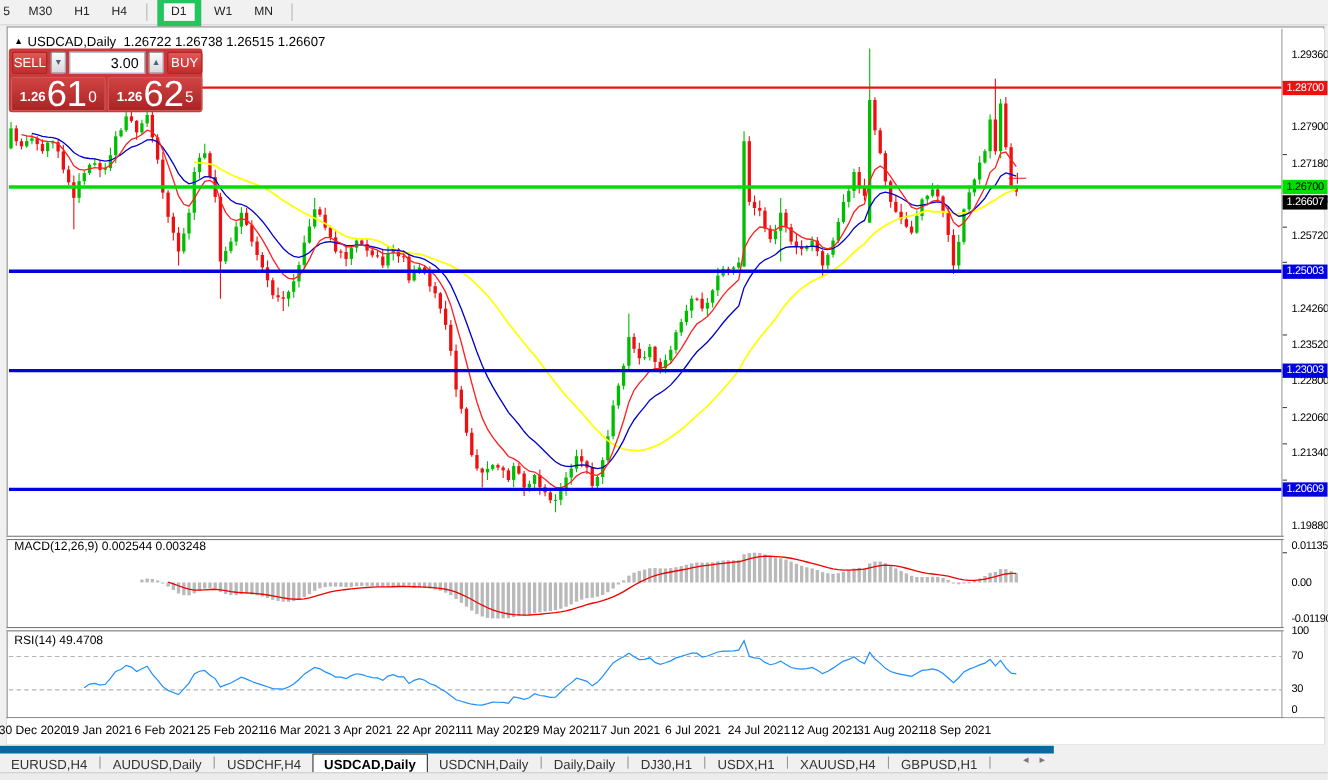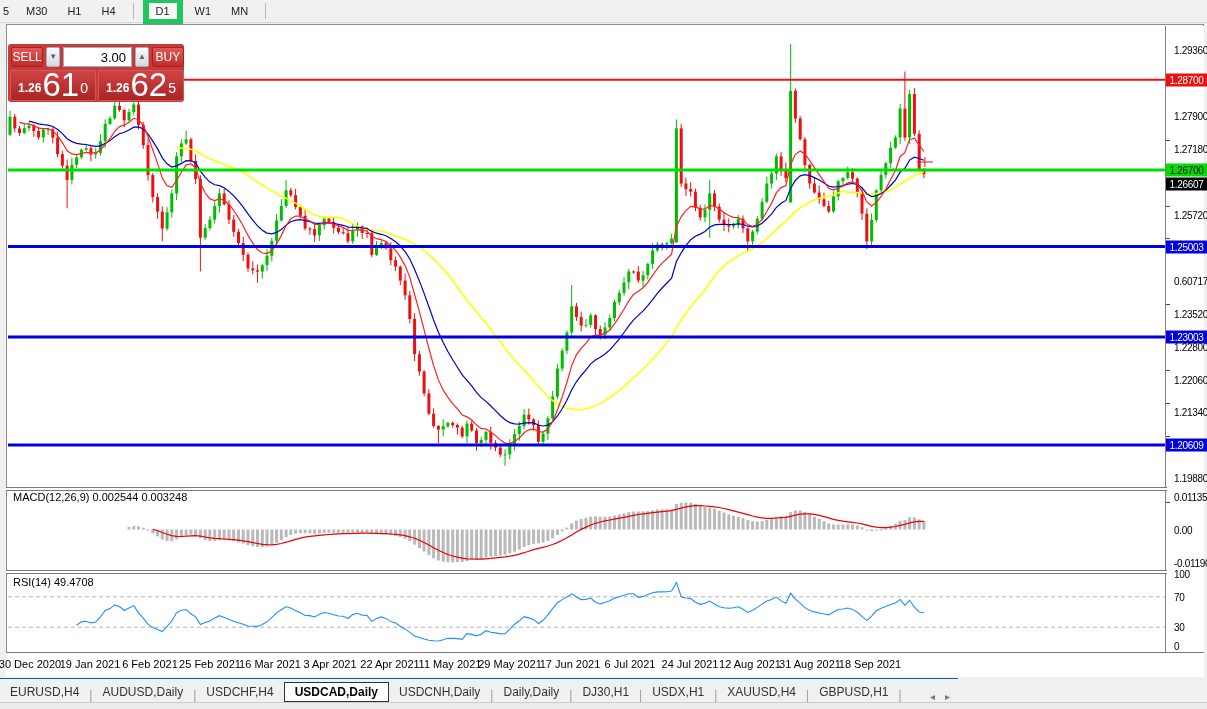--- a/index.html
+++ b/index.html
@@ -56,21 +56,21 @@
   .q-small { font-size:12px; font-weight:bold; line-height:22px; }
   .q-big   { font-size:33px; line-height:29px; margin-left:1px; }
   .q-sup   { font-size:14px; line-height:34px; align-self:flex-start; margin-left:1px; }
 
   
   .date-axis { position:absolute; left:6px; top:653px; width:1198px; height:24px; background:#fff; }
   .dlabel { position:absolute; top:5px; font-size:11px; color:#000; transform:translateX(-50%); white-space:nowrap; }
 
   
   .tabbar { position:absolute; left:0; top:678px; width:958px; height:24px; background:#f0f0f0;
-            border-top:1px solid #0369a1; display:flex; align-items:flex-end; }
+            border-top:7px solid #0369a1; display:flex; align-items:flex-start; }
   .tab { font-size:12px; color:#333; padding:3px 10px; white-space:nowrap; cursor:pointer; }
   .tab.active { background:#fff; border:1px solid #333; color:#000; font-weight:bold; padding:2px 10px; }
   .tabsep { color:#999; font-size:12px; }
   .tab-arrows { margin-left:auto; margin-right:8px; display:flex; gap:10px; }
   .tab-arrow { color:#777; font-size:10px; cursor:pointer; }
   .bottom-strip { position:absolute; left:0; top:702px; width:1207px; height:7px;
                   background:#ececec; border-top:1px solid #cccccc; }
 </style>
 </head>
 <body>
@@ -676,20 +676,23 @@
       </g>
       <g>
         <polyline points="76.6,625.3 81.4,621.9 86.2,621.3 90.9,622.9 95.7,622.1 100.4,616.8 105.2,610.4 110.0,608.6 114.7,604.9 119.5,606.5 124.2,610.5 129.0,607.9 133.8,605.6 138.5,612.8 143.3,618.2 148.0,624.2 152.8,627.6 157.6,629.5 162.3,631.5 167.1,626.3 171.8,621.0 176.6,612.7 181.4,610.2 186.1,609.5 190.9,613.8 195.6,616.9 200.4,624.6 205.2,622.6 209.9,620.9 214.7,618.1 219.4,615.7 224.2,617.4 229.0,619.6 233.7,621.3 238.5,622.8 243.2,624.3 248.0,626.0 252.8,626.2 257.5,626.4 262.3,624.5 267.0,621.8 271.8,617.7 276.6,612.9 281.3,609.8 286.1,606.8 290.8,608.0 295.6,610.8 300.4,612.8 305.1,615.5 309.9,615.6 314.6,617.0 319.4,614.2 324.2,612.5 328.9,613.3 333.7,614.8 338.4,616.0 343.2,616.3 348.0,618.5 352.7,614.6 357.5,613.3 362.2,615.3 367.0,615.4 371.8,621.4 376.5,618.5 381.3,616.9 386.0,618.4 390.8,621.6 395.6,623.1 400.3,626.2 405.1,628.9 409.8,632.4 414.6,636.1 419.4,637.5 424.1,639.0 428.9,640.2 433.6,640.8 438.4,641.0 443.2,639.7 447.9,638.3 452.7,638.4 457.4,638.6 462.2,639.3 467.0,633.6 471.7,634.4 476.5,635.8 481.2,634.3 486.0,630.7 490.8,632.3 495.5,632.9 500.3,633.9 505.0,633.7 509.8,629.1 514.6,624.2 519.3,620.8 524.1,616.6 528.8,617.9 533.6,619.4 538.4,623.5 543.1,620.3 547.9,614.9 552.6,608.7 557.4,602.7 562.2,599.6 566.9,597.0 571.7,593.8 576.4,597.0 581.2,599.6 586.0,599.4 590.7,598.0 595.5,602.2 600.2,603.9 605.0,602.5 609.8,600.8 614.5,598.1 619.3,596.7 624.0,595.2 628.8,593.8 633.6,593.8 638.3,597.3 643.1,596.4 647.8,594.6 652.6,592.7 657.4,591.9 662.1,591.9 666.9,591.7 671.6,591.0 676.4,582.5 681.2,596.8 685.9,598.0 690.7,598.6 695.4,602.2 700.2,604.3 705.0,603.2 709.7,601.0 714.5,604.0 719.2,606.8 724.0,607.8 728.8,608.3 733.5,607.8 738.3,606.8 743.0,609.3 747.8,612.4 752.6,610.2 757.3,607.4 762.1,604.1 766.8,601.0 771.6,599.5 776.4,597.1 781.1,600.9 785.9,603.3 790.6,593.1 795.4,599.1 800.2,603.1 804.9,607.6 809.7,610.5 814.4,611.9 819.2,613.0 824.0,614.0 828.7,614.9 833.5,612.1 838.2,609.5 843.0,609.0 847.8,608.0 852.5,609.4 857.3,612.3 862.0,616.3 866.8,620.6 871.6,616.1 876.3,610.8 881.1,608.3 885.8,606.6 890.6,604.4 895.4,602.9 900.1,599.4 904.9,605.3 909.6,600.3 914.4,607.1 919.2,612.0 923.9,612.7 " fill="none" stroke="#1e90ff" stroke-width="1.1"></polyline>
       </g>
     </svg>
 
   <div class="splitter" style="top:487px"></div>
   <div class="splitter" style="top:570px"></div>
   <div class="paneline" style="top:652px"></div>
 
+  <div class="chart-title">
+    <span class="arr">▲</span><span>USDCAD,Daily</span>&nbsp;&nbsp;<span>1.26722 1.26738 1.26515 1.26607</span>
+  </div>
 
   <div class="trade-panel">
     <div class="tp-row1">
       <div class="tp-btn tp-sell">SELL</div>
       <div class="spin"><span>▼</span></div>
       <input class="lot" value="3.00" style="">
       <div class="spin"><span>▲</span></div>
       <div class="tp-btn tp-buy">BUY</div>
     </div>
     <div class="tp-row2">
@@ -708,21 +711,21 @@
 
   <div class="pane-label" style="left:13px; top:491px">MACD(12,26,9) 0.002544 0.003248</div>
   <div class="pane-label" style="left:13px; top:576px">RSI(14) 49.4708</div>
 
   <div class="axis-col">
       <div class="tick" style="top: 24.3646px;">1.29360</div>
       <div class="tick" style="top: 90.2788px;">1.27900</div>
       <div class="tick" style="top: 122.784px;">1.27180</div>
       <div class="tick" style="top: 156.193px;">1.26440</div>
       <div class="tick" style="top: 188.699px;">1.25720</div>
-      <div class="tick" style="top: 254.613px;">0.60717</div>
+      <div class="tick" style="top: 254.613px;">1.24260</div>
       <div class="tick" style="top: 288.021px;">1.23520</div>
       <div class="tick" style="top: 320.527px;">1.22800</div>
       <div class="tick" style="top: 353.936px;">1.22060</div>
       <div class="tick" style="top: 386.441px;">1.21340</div>
       <div class="tick" style="top: 452.356px;">1.19880</div>
       <div class="tick" style="top: 471.493px;">0.01135</div>
       <div class="tick" style="top: 503.5px;">0.00</div>
       <div class="tick" style="top: 537.058px;">-0.01190</div>
       <div class="tick" style="top: 548px;">100</div>
       <div class="tick" style="top: 570.8px;">70</div>

